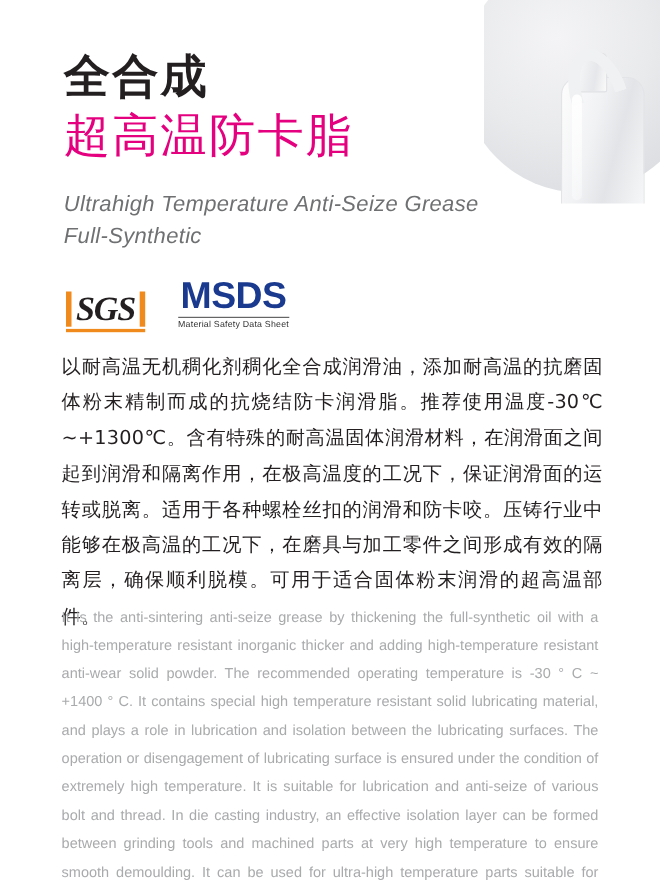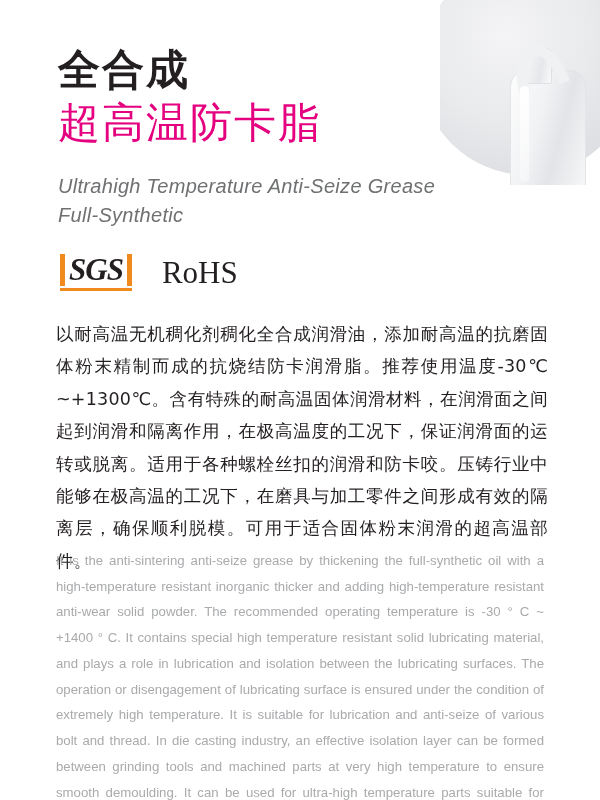--- a/index.html
+++ b/index.html
@@ -242,20 +242,23 @@
     </div>
   </div>
 
   <div class="logos">
     <div class="logo-sgs">
       <div class="sgs-bar-left"></div>
       <div class="sgs-text">SGS</div>
       <div class="sgs-bar-right"></div>
       <div class="sgs-underline"></div>
     </div>
-    <div class="logo-rohs">RoHS</div>
+    <div class="logo-msds">
+      <div class="msds-text">MSDS</div>
+      <div class="msds-sub">Material Safety Data Sheet</div>
+    </div>
   </div>
 
   <div class="desc-cn">以耐高温无机稠化剂稠化全合成润滑油，添加耐高温的抗磨固体粉末精制而成的抗烧结防卡润滑脂。推荐使用温度-30℃ ~+1300℃。含有特殊的耐高温固体润滑材料，在润滑面之间起到润滑和隔离作用，在极高温度的工况下，保证润滑面的运转或脱离。适用于各种螺栓丝扣的润滑和防卡咬。压铸行业中能够在极高温的工况下，在磨具与加工零件之间形成有效的隔离层，确保顺利脱模。可用于适合固体粉末润滑的超高温部件。</div>
 
   <div class="desc-en">It is the anti-sintering anti-seize grease by thickening the full-synthetic oil with a high-temperature resistant inorganic thicker and adding high-temperature resistant anti-wear solid powder. The recommended operating temperature is -30 ° C ~ +1400 ° C. It contains special high temperature resistant solid lubricating material, and plays a role in lubrication and isolation between the lubricating surfaces. The operation or disengagement of lubricating surface is ensured under the condition of extremely high temperature. It is suitable for lubrication and anti-seize of various bolt and thread. In die casting industry, an effective isolation layer can be formed between grinding tools and machined parts at very high temperature to ensure smooth demoulding. It can be used for ultra-high temperature parts suitable for solid powder lubrication.</div>
 
 </div>
 
 </body></html>

